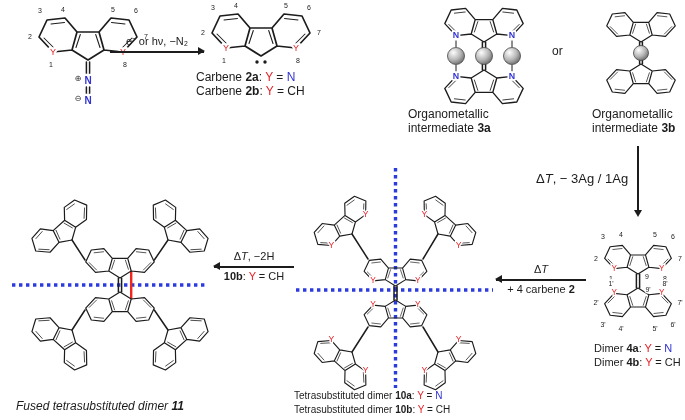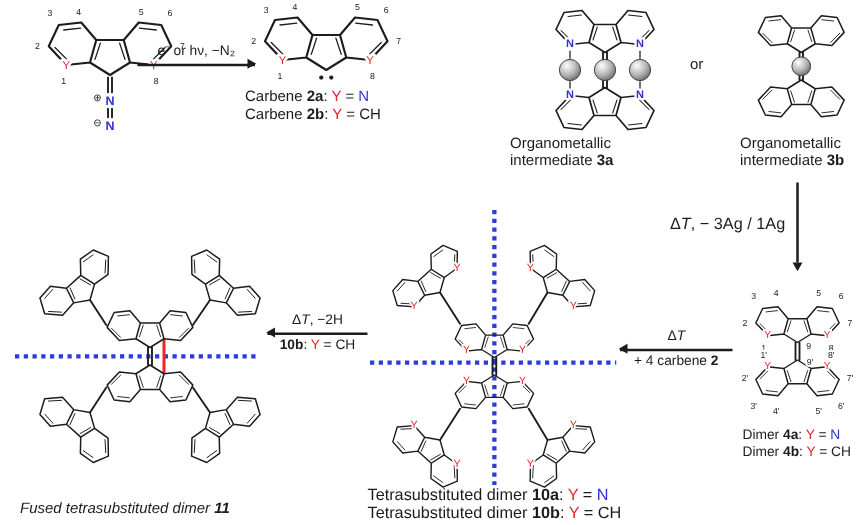--- a/index.html
+++ b/index.html
@@ -222,21 +222,21 @@
       <use href="#flu"></use>
       <text class="at at-red" font-size="13" x="25" y="51" transform="rotate(138,25,48)">Y</text>
       <text class="at at-red" font-size="13" x="95" y="51" transform="rotate(138,95,48)">Y</text>
     </g>
     <g transform="translate(144,190) rotate(138) scale(0.66) translate(-60,-56)">
       <use href="#flu"></use>
       <text class="at at-red" font-size="13" x="25" y="51" transform="rotate(-138,25,48)">Y</text>
       <text class="at at-red" font-size="13" x="95" y="51" transform="rotate(-138,95,48)">Y</text>
     </g>
   </svg>
-  <div class="cap ctr" style="left:294px;top:389px;width:202px;font-size:13px;line-height:13.5px;">
+  <div class="cap ctr" style="left:294px;top:389px;width:202px;font-size:10px;line-height:13.5px;">
     <div class="capline"><span>Tetrasubstituted dimer </span><b>10a</b><span>: </span><span class="red">Y</span><span> = </span><span class="blue">N</span></div>
     <div class="capline"><span>Tetrasubstituted dimer </span><b>10b</b><span>: </span><span class="red">Y</span><span> = </span><span>CH</span></div>
   </div>
 
   <div class="rarrow head-left" style="left:214px;top:250px;width:80px;">
     <div class="lbl"><span>Δ</span><i>T</i><span>, −2H</span></div>
     <div class="line"></div>
     <div class="lbl"><b>10b</b><span>: </span><span class="red">Y</span><span> = CH</span></div>
   </div>
 

